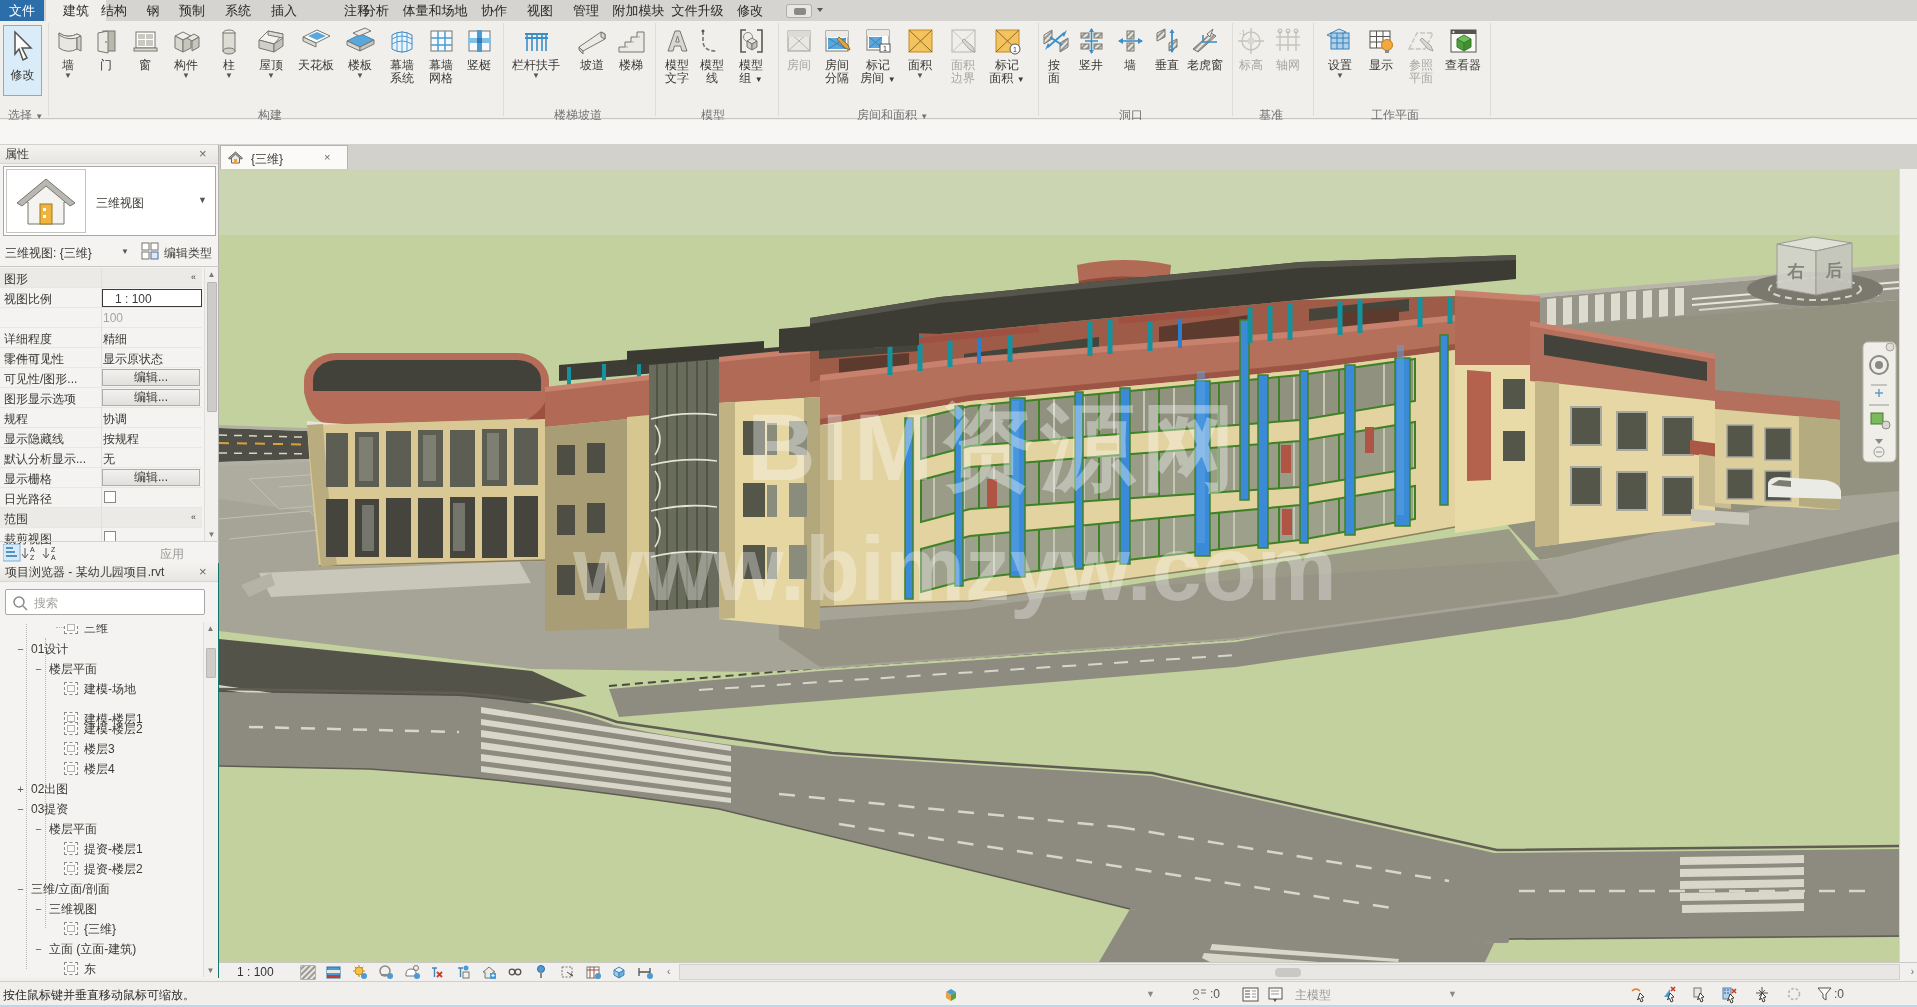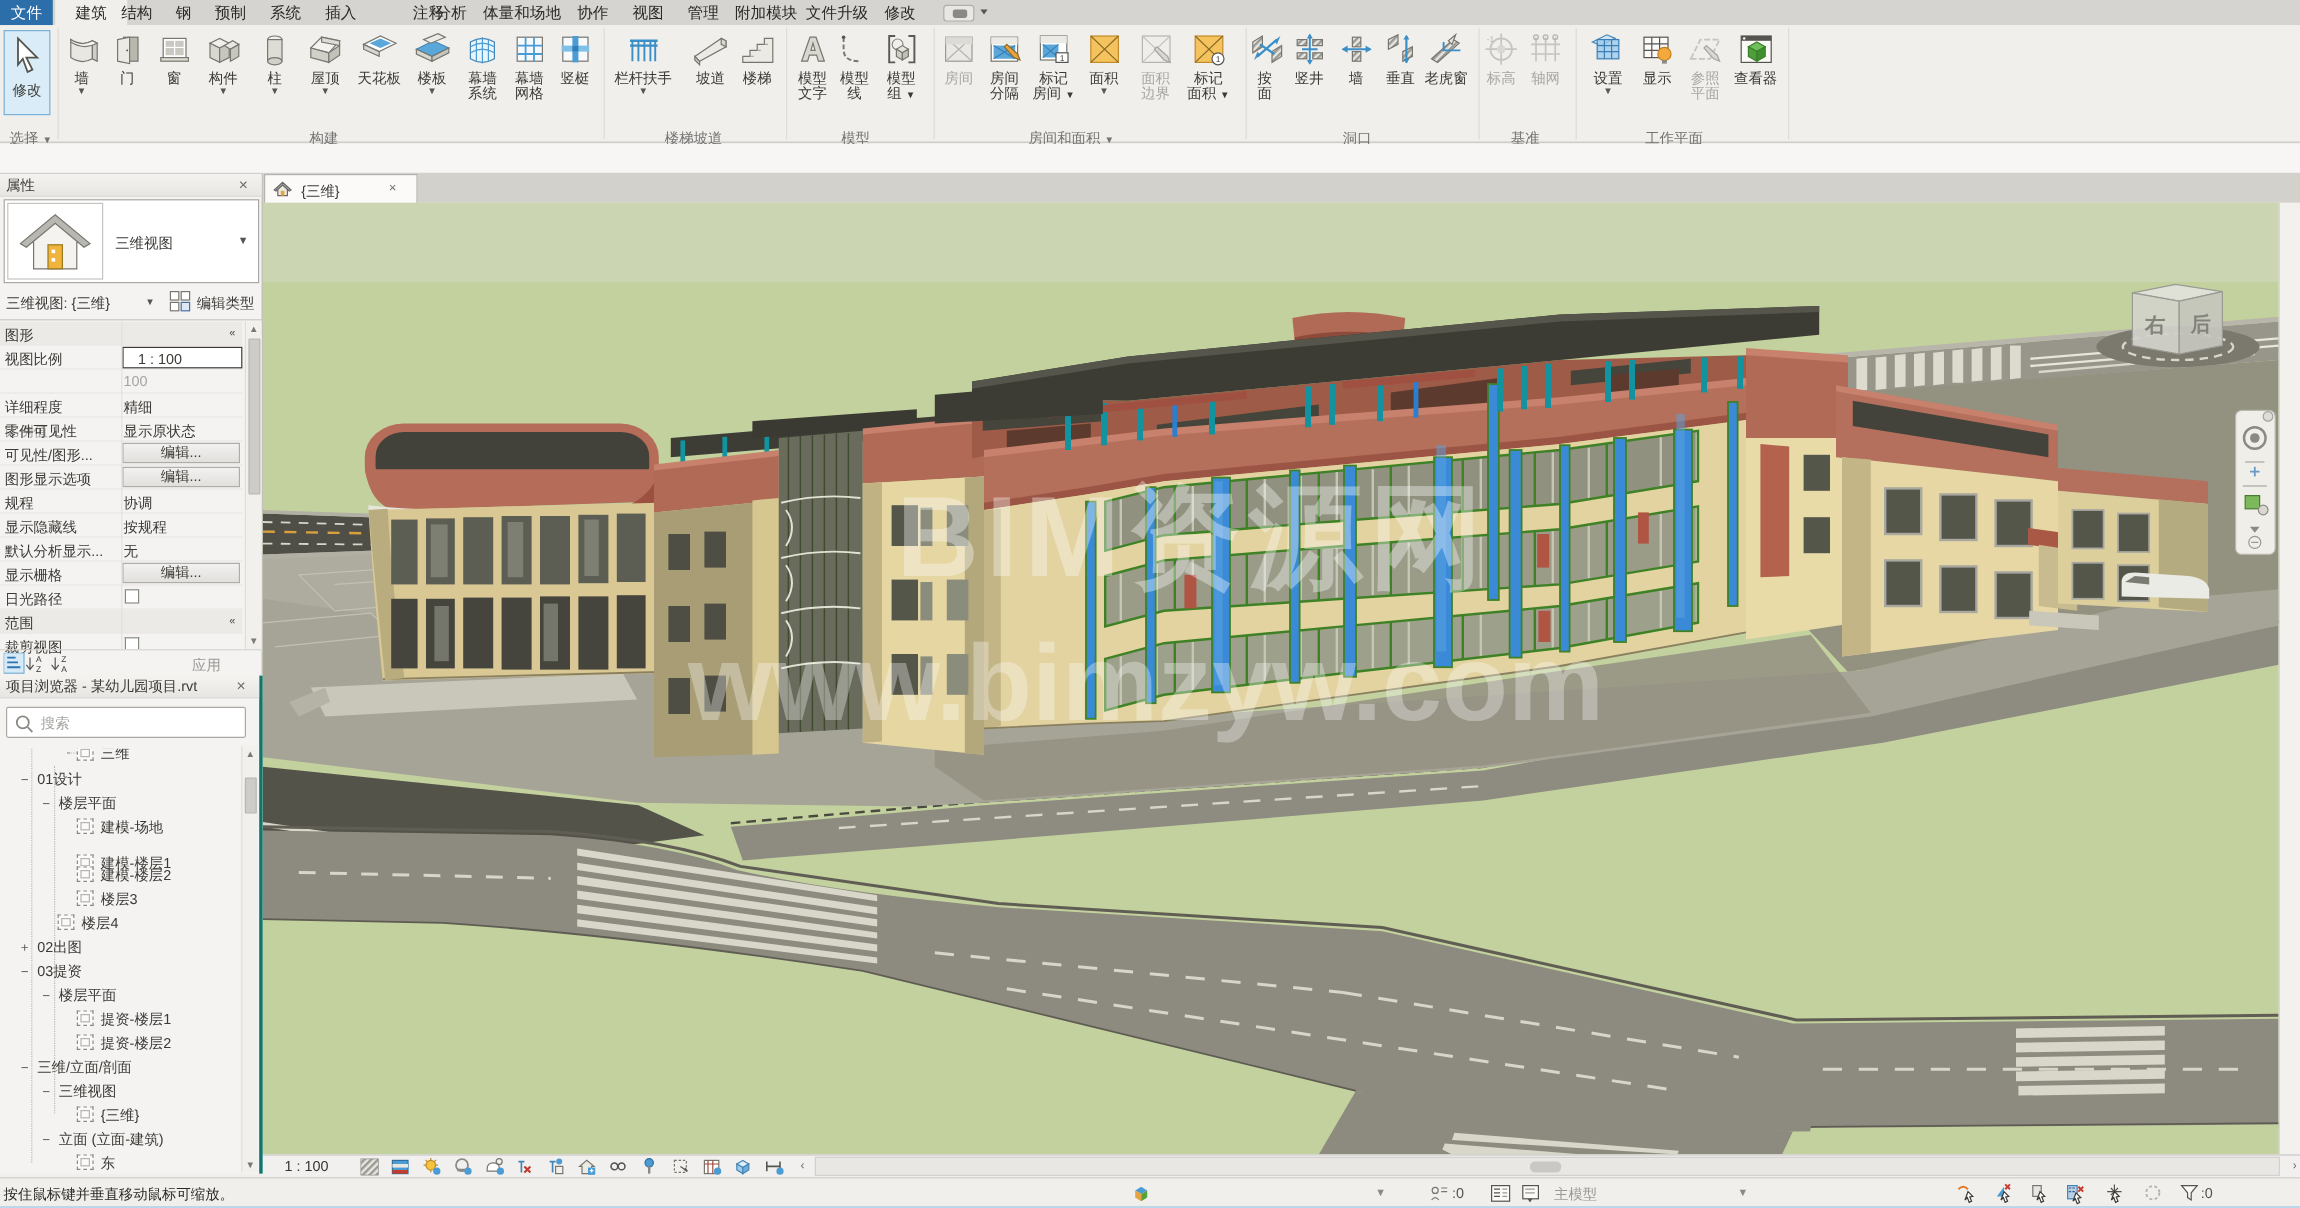--- a/index.html
+++ b/index.html
@@ -19,21 +19,21 @@
 .tool .ic{display:block;margin:0 auto 2px auto;}
 .tool .tx{display:block;line-height:13px;white-space:nowrap;}
 .tool.grey{color:#a8a7a2;}
 .dd{font-size:8px;color:#555;display:block;line-height:8px;}
 
 #modbtn{position:absolute;left:3px;top:25px;width:39px;height:71px;background:#d9ecf7;border:1px solid #7ab1d8;text-align:center;}
 
 #optbar{position:absolute;left:0;top:120px;width:1917px;height:25px;background:#f7f6f4;border-bottom:1px solid #d2d1cd;}
 
 #props{position:absolute;left:0;top:145px;width:219px;height:418px;background:#f4f3f1;border-right:1px solid #b5b3b0;}
-#browser{position:absolute;left:0;top:563px;width:219px;height:415px;background:#f4f3f1;border-right:3px solid #0f766e;padding-left:16px;}
+#browser{position:absolute;left:0;top:563px;width:219px;height:415px;background:#f4f3f1;border-right:1px solid #0f766e;padding-left:16px;}
 .phead{position:absolute;left:0;top:0;width:100%;height:19px;background:linear-gradient(#f4f3f0,#e8e6e3);font-size:12px;line-height:19px;padding-left:5px;border-bottom:1px solid #d8d6d3;}
 .px{position:absolute;right:8px;top:3px;width:11px;height:11px;color:#6a6966;font-size:13px;line-height:11px;}
 .prow{position:absolute;left:0;width:202px;height:20px;border-bottom:1px solid #e9e7e5;}
 .plab{position:absolute;left:4px;top:3px;font-size:12px;white-space:nowrap;overflow:hidden;}
 .pval{position:absolute;left:103px;top:3px;font-size:12px;white-space:nowrap;}
 .pbtn{position:absolute;left:102px;top:1px;width:98px;height:17px;background:linear-gradient(#f2f1ef,#e2e0dd);border:1px solid #aeadaa;text-align:center;line-height:15px;font-size:12px;}
 .psec{background:#eceae7;font-weight:normal;}
 .chev{position:absolute;right:6px;top:4px;font-size:9px;color:#444;}
 
 .trow{position:absolute;left:0;height:20px;font-size:12px;white-space:nowrap;}
@@ -660,21 +660,21 @@
     <div class="abs" style="left:26px;top:0px;width:1px;height:345px;border-left:1px dotted #b8b7b3;"></div>
     <div class="abs" style="left:45px;top:14px;width:1px;height:290px;border-left:1px dotted #b8b7b3;"></div>
     <div class="abs" style="left:56px;top:3px;width:14px;height:1px;border-top:1px dotted #b8b7b3;"></div>
     <div class="trow" style="top:-4px;left:64px;"><span class="tico"></span>三维</div>
     <div class="trow" style="top:17px;left:16px;"><span class="pm">−</span>01设计</div>
     <div class="trow" style="top:37px;left:34px;"><span class="pm">−</span>楼层平面</div>
     <div class="trow" style="top:57px;left:64px;"><span class="tico"></span>建模-场地</div>
     <div class="trow" style="top:77px;left:64px;margin-top:10px;"><span class="tico"></span>建模-楼层1</div>
     <div class="trow" style="top:97px;left:64px;"><span class="tico"></span>建模-楼层2</div>
     <div class="trow" style="top:117px;left:64px;"><span class="tico"></span>楼层3</div>
-    <div class="trow" style="top:137px;left:48px;"><span class="tico"></span>楼层4</div>
+    <div class="trow" style="top:137px;left:64px;"><span class="tico"></span>楼层4</div>
     <div class="trow" style="top:157px;left:16px;"><span class="pm">+</span>02出图</div>
     <div class="trow" style="top:177px;left:16px;"><span class="pm">−</span>03提资</div>
     <div class="trow" style="top:197px;left:34px;"><span class="pm">−</span>楼层平面</div>
     <div class="trow" style="top:217px;left:64px;"><span class="tico"></span>提资-楼层1</div>
     <div class="trow" style="top:237px;left:64px;"><span class="tico"></span>提资-楼层2</div>
     <div class="trow" style="top:257px;left:16px;"><span class="pm">−</span>三维/立面/剖面</div>
     <div class="trow" style="top:277px;left:34px;"><span class="pm">−</span>三维视图</div>
     <div class="trow" style="top:297px;left:64px;"><span class="tico"></span>{三维}</div>
     <div class="trow" style="top:317px;left:34px;"><span class="pm">−</span>立面 (立面-建筑)</div>
     <div class="trow" style="top:337px;left:64px;"><span class="tico"></span>东</div>

